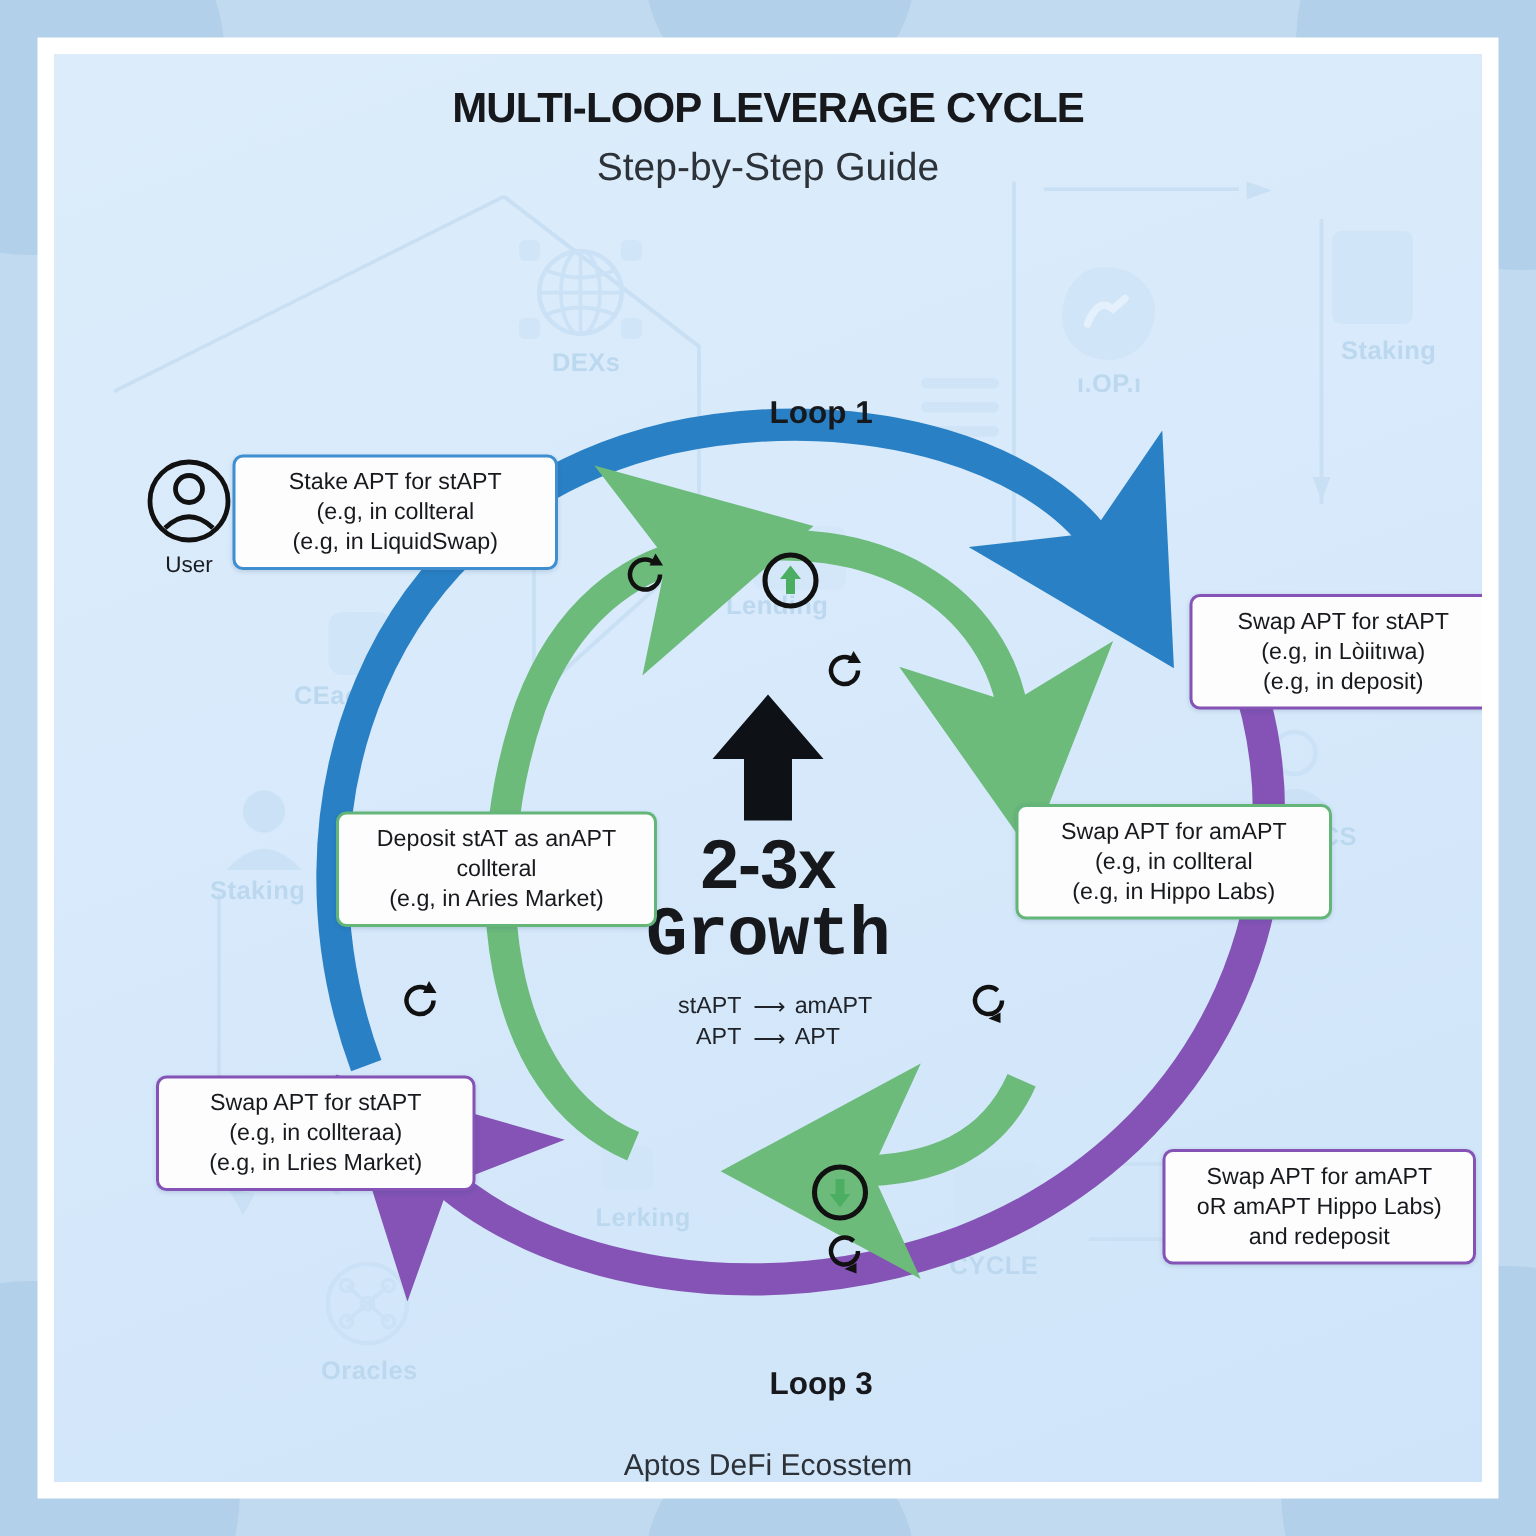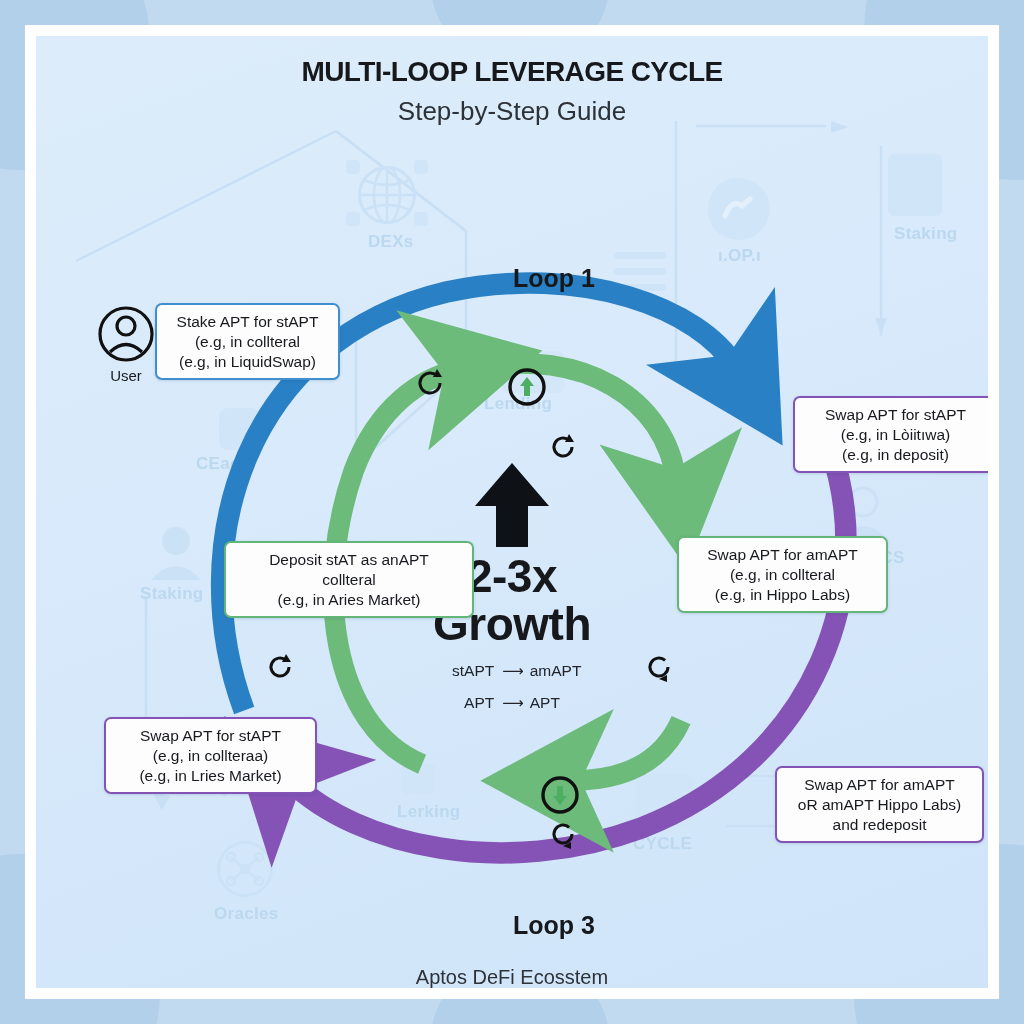--- a/index.html
+++ b/index.html
@@ -59,33 +59,33 @@
     position:absolute; left:50%; top:425px; transform:translateX(-50%);
     width:260px; text-align:center;
   }
   #up-arrow { margin:0 auto 4px; display:block; }
   #growth-mult {
     font-size:46px; font-weight:bold; color:#16181c; line-height:1.02;
     letter-spacing:-.5px;
   }
   #growth-word {
     font-size:46px; font-weight:bold; color:#16181c; line-height:1.05;
-    letter-spacing:-.5px; margin-bottom:14px;
+    letter-spacing:-.5px; margin-bottom:14px;font-family:Liberation Mono, monospace;
   }
   .flow-row {
     display:flex; align-items:center; justify-content:center; gap:8px;
-    font-size:15.5px; color:#20242a; margin-top:14px;
+    font-size:15.5px; color:#20242a; margin-top:3px;
   }
   .flow-row .lhs { width:64px; text-align:right; }
   .flow-row .rhs { width:64px; text-align:left; }
   .flow-arrow { font-size:15px; letter-spacing:-2px; }
 
   
   .loop-label {
-    position:absolute; font-size:25px; font-weight:bold; color:#16181c;
+    position:absolute; font-size:21px; font-weight:bold; color:#16181c;
     white-space:nowrap;
   }
   #loop1-label { left:477px; top:228px; }
   #loop3-label { left:477px; top:875px; }
 
   
   #footer-text {
     position:absolute; left:0; right:0; top:930px; text-align:center;
     font-size:20px; color:#2d3238;
   }
@@ -98,24 +98,24 @@
     padding:7px 9px;
     text-align:center;
     font-size:15.5px;
     line-height:1.28;
     color:#17191d;
     box-shadow:0 1px 3px rgba(40,70,110,.16);
     white-space:nowrap;
   }
   .step-box .ln { display:block; }
 
-  #box-stake  { left:119px; top:267px; width:185px; border:2px solid #3f8fd0; }
+  #box-stake  { left:119px; top:267px; width:217px; border:2px solid #3f8fd0; }
   #box-swap1  { left:757px; top:360px; width:205px; border:2px solid #8453b5; }
   #box-swap2  { left:641px; top:500px; width:211px; border:2px solid #64b678; }
-  #box-deposit{ left:188px; top:505px; width:250px; border:2px solid #64b678; }
+  #box-deposit{ left:188px; top:505px; width:214px; border:2px solid #64b678; }
   #box-swap3  { left:68px; top:681px; width:213px; border:2px solid #8453b5; }
   #box-swap4  { left:739px; top:730px; width:209px; border:2px solid #8453b5; }
 
   
   #user-group { position:absolute; left:60px; top:270px; width:60px; text-align:center; }
   #user-label { font-size:15px; color:#191b1f; margin-top:1px; }
 
   
   .badge { position:absolute; }
 </style>

